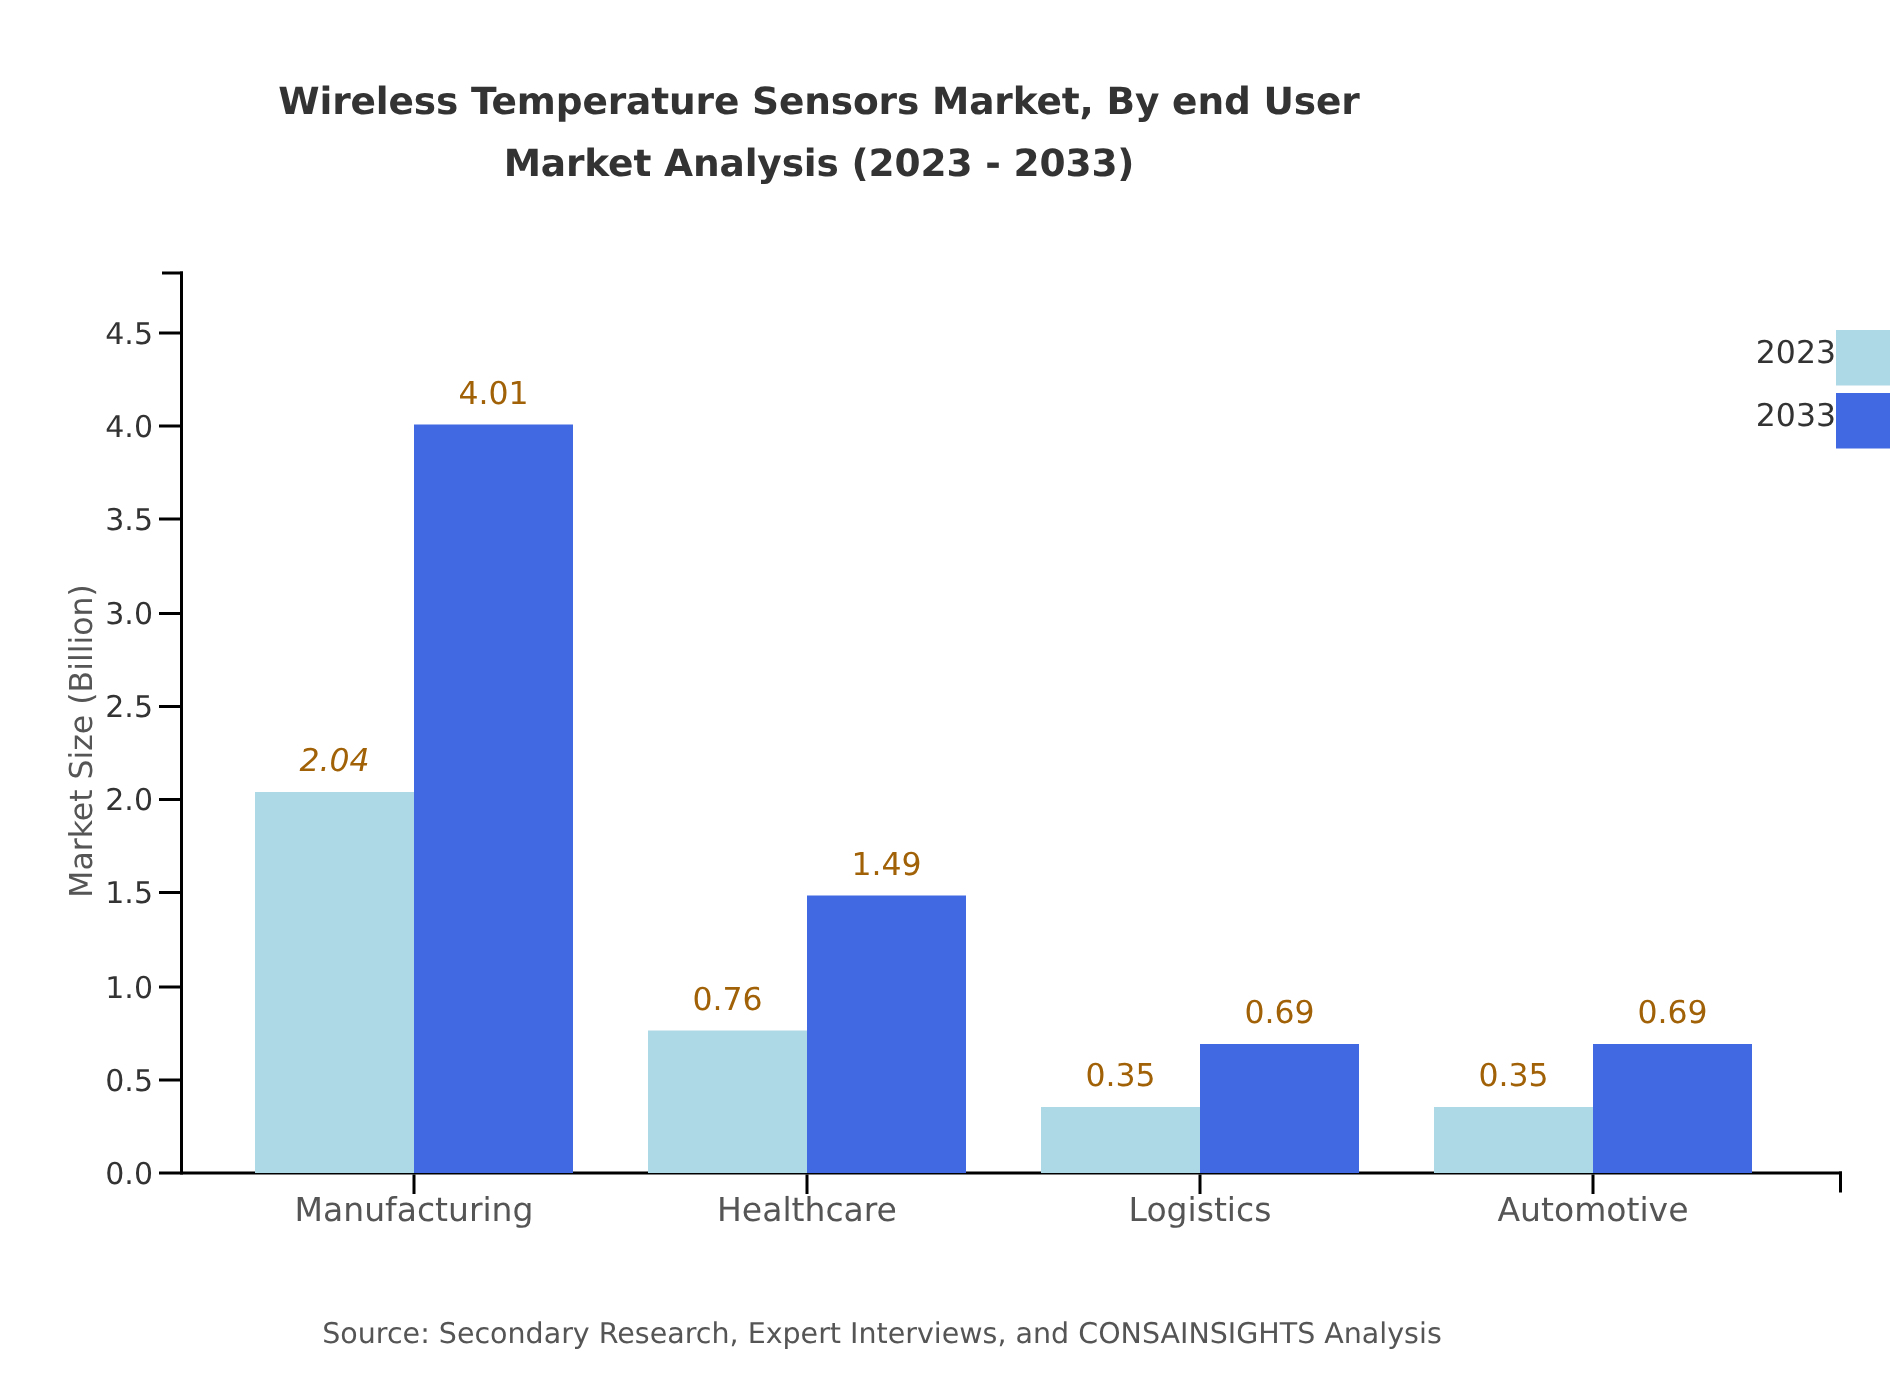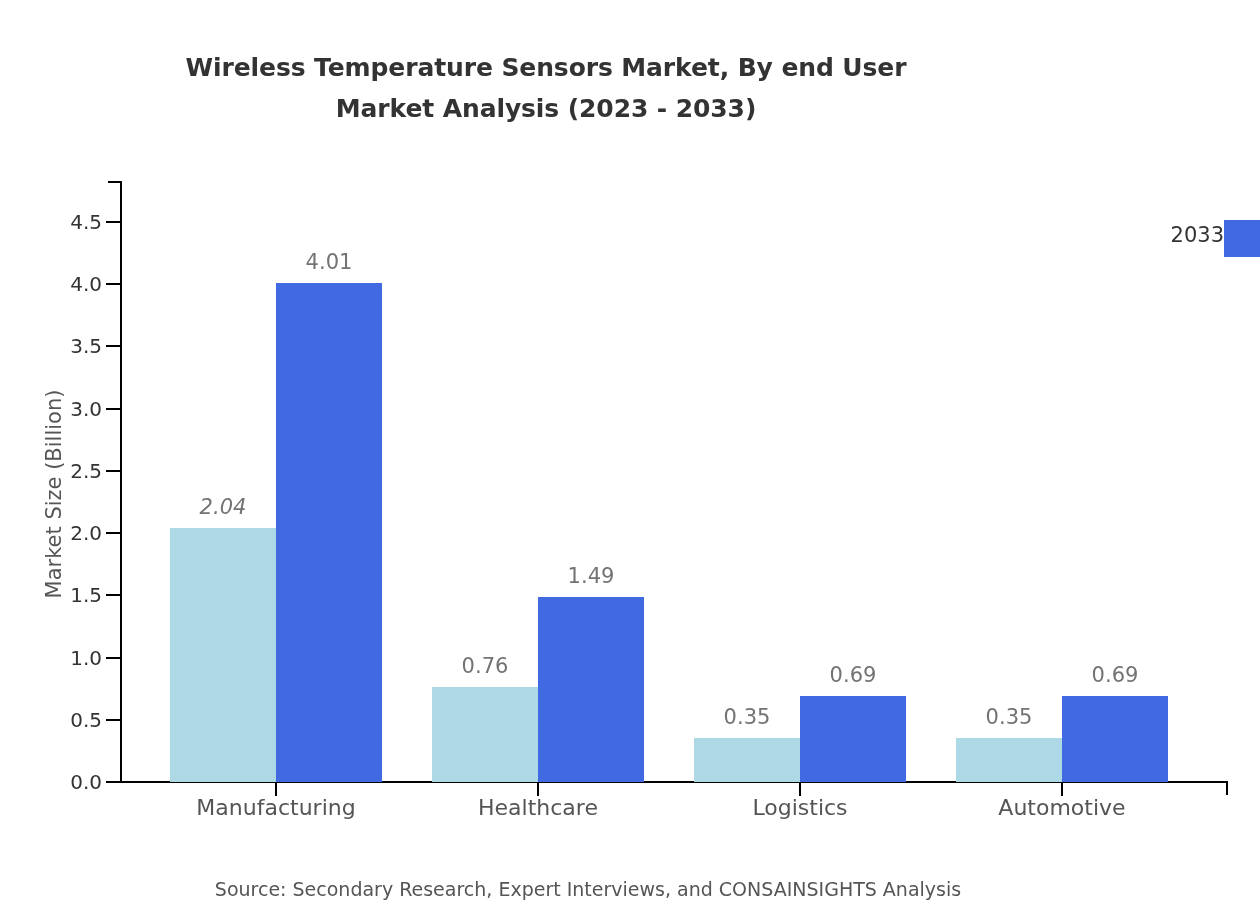--- a/index.html
+++ b/index.html
@@ -125,21 +125,21 @@
   
   .bar {
     position: absolute;
     bottom: 0;
   }
   .bar-label {
     position: absolute;
     width: 180px;
     text-align: center;
     font-size: 21px;
-    color: #737373;
+    color: #a16207;
     white-space: nowrap;
   }
 
   
   #legend {
     position: absolute;
     right: 0;
     top: 218px;
     width: 240px;
   }
@@ -235,18 +235,22 @@
     <div class="x-tick" style="left: 537px;"></div>
     <div class="x-tick-label" style="left: 538px;">Healthcare</div>
     <div class="x-tick" style="left: 799px;"></div>
     <div class="x-tick-label" style="left: 800px;">Logistics</div>
     <div class="x-tick" style="left: 1061px;"></div>
     <div class="x-tick-label" style="left: 1062px;">Automotive</div>
   </div>
 
 <div id="legend">
   <div class="legend-row">
+    <span class="legend-label">2023</span>
+    <span class="legend-swatch" id="legend-swatch-0" style="background: rgb(173, 216, 230);"></span>
+  </div>
+  <div class="legend-row">
     <span class="legend-label">2033</span>
     <span class="legend-swatch" id="legend-swatch-1" style="background: rgb(65, 105, 225);"></span>
   </div>
 </div>
 
 <div id="source-note">Source: Secondary Research, Expert Interviews, and CONSAINSIGHTS Analysis</div>
 
 </body></html>

